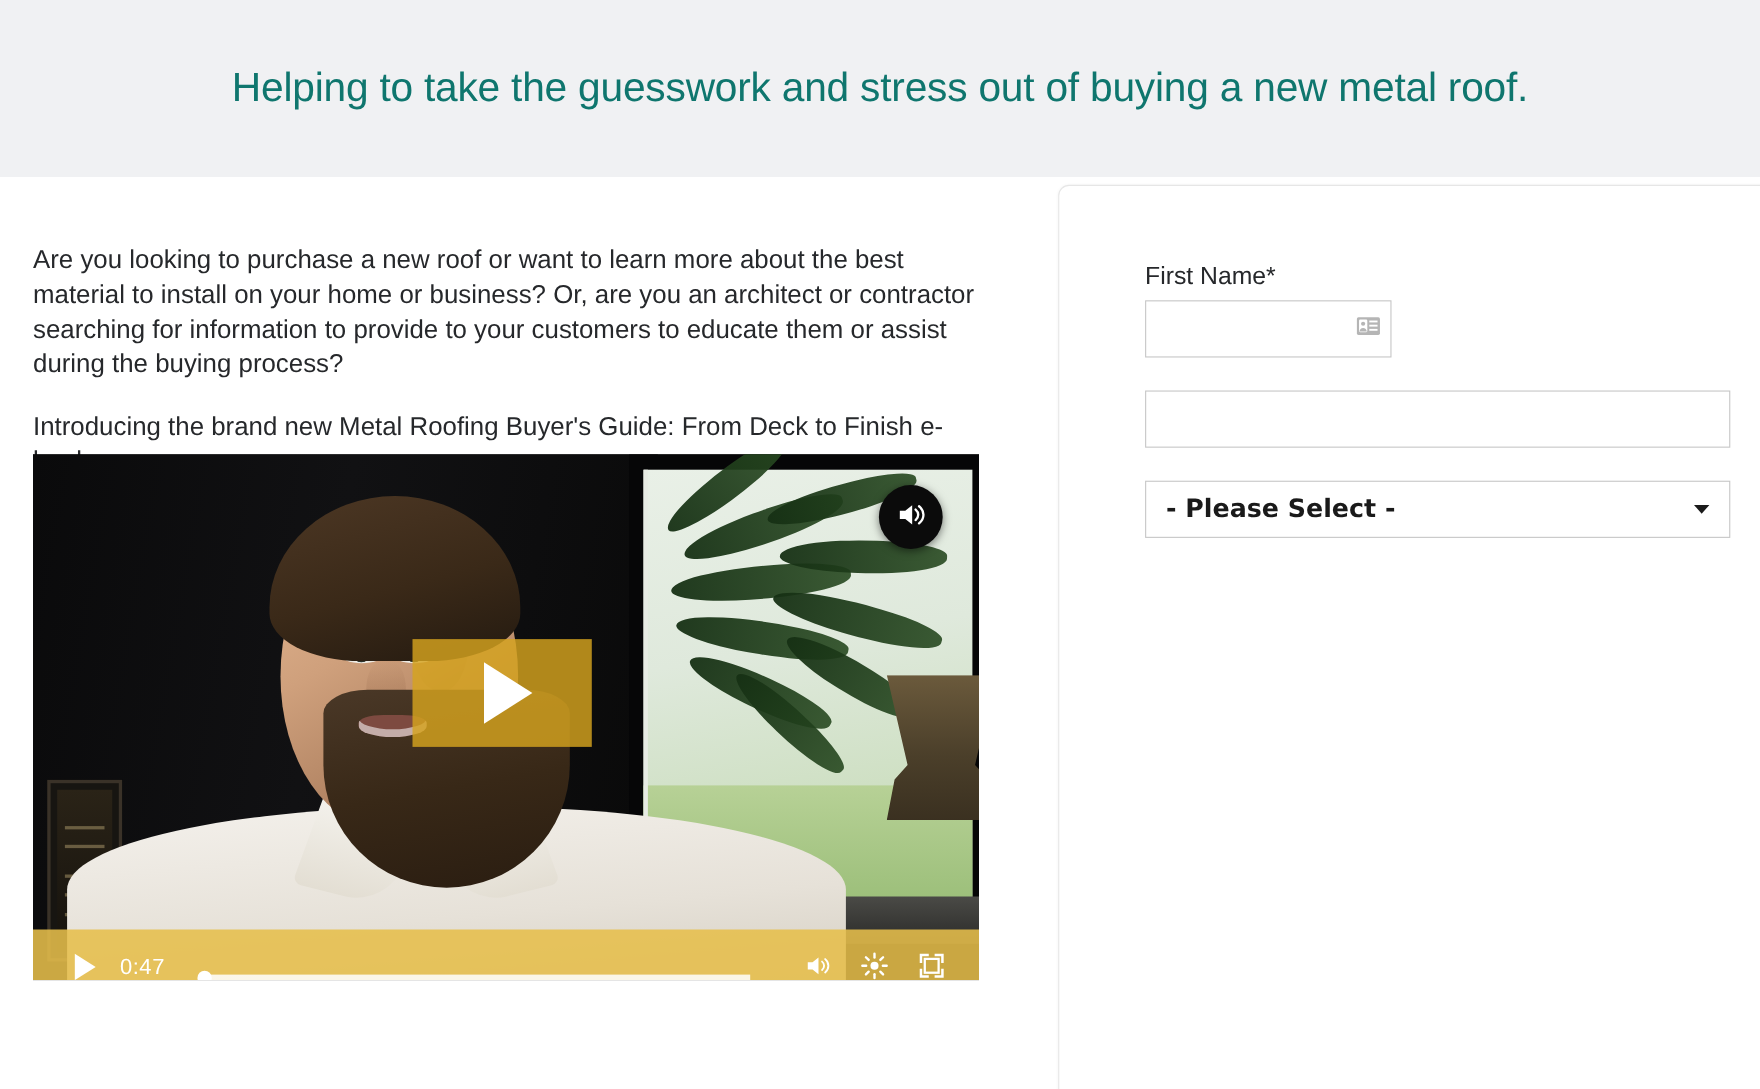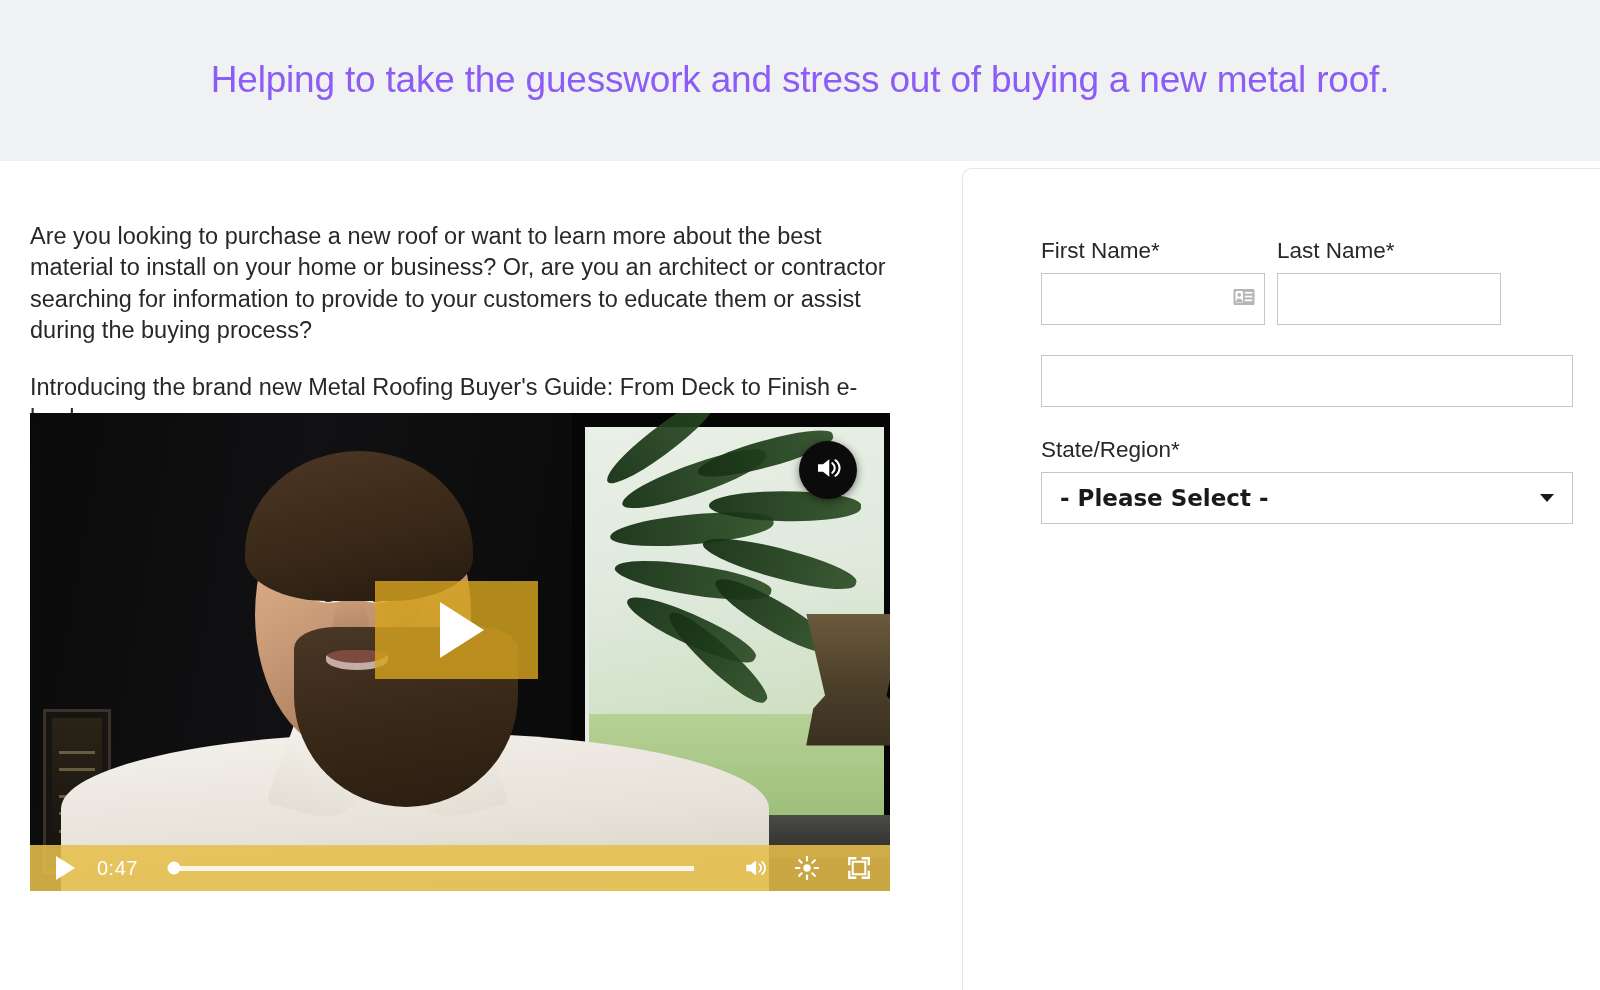--- a/index.html
+++ b/index.html
@@ -18,21 +18,21 @@
     width: 1600px;
     height: 161px;
     background: #F0F1F3;
     display: flex;
     align-items: center;
     justify-content: center;
   }
   .header-title {
     font-size: 37px;
     font-weight: 400;
-    color: #8b5cf6;
+    color: #0f766e;
     letter-spacing: -0.2px;
     line-height: 1.2;
     text-align: center;
   }
 
   
   .page-body {
     position: relative;
     width: 1600px;
     height: 829px;
@@ -217,22 +217,22 @@
     display: flex; align-items: center; justify-content: center;
     box-shadow: 0 2px 8px rgba(0,0,0,0.5);
     cursor: pointer;
   }
 
   
   .ctrl-bar {
     position: absolute; left: 0; bottom: 0;
     width: 100%; height: 46px;
     background: rgba(230,190,75,0.88);
-    display: flex; align-items: center;
-    padding: 0 18px;
+    display: flex; align-items: flex-end;
+    padding: 0 30px;
     gap: 0;
   }
   .ctrl-play {
     width: 0; height: 0;
     border-top: 12px solid transparent;
     border-bottom: 12px solid transparent;
     border-left: 19px solid #ffffff;
     margin-left: 8px; margin-right: 22px;
     cursor: pointer;
   }
@@ -456,33 +456,28 @@
                 <rect x="2.5" y="2.5" width="7.5" height="11.5" rx="1" fill="#ffffff"></rect>
                 <circle cx="6.2" cy="6.3" r="1.9" fill="#b5b5b5"></circle>
                 <path d="M2.9 13.4c0-2 1.5-3.3 3.3-3.3s3.3 1.3 3.3 3.3z" fill="#b5b5b5"></path>
                 <rect x="11.8" y="3.4" width="7.5" height="1.7" fill="#ffffff"></rect>
                 <rect x="11.8" y="7.2" width="7.5" height="1.7" fill="#ffffff"></rect>
                 <rect x="11.8" y="11" width="7.5" height="1.7" fill="#ffffff"></rect>
               </svg>
             </span>
           </div>
         </div>
-        <div class="col-half right">
-          <label class="field-label">Last Name*</label>
-          <div class="input-box"></div>
-        </div>
       </div>
 
       <div class="field-block">
         <div class="input-box"></div>
       </div>
 
 
       <div class="field-block">
-        <label class="field-label">State/Region*</label>
         <div class="select-box">
           <span class="select-value">- Please Select -</span>
           <span class="select-chev"></span>
         </div>
       </div>
 
 
     </div>
   </div>
 

